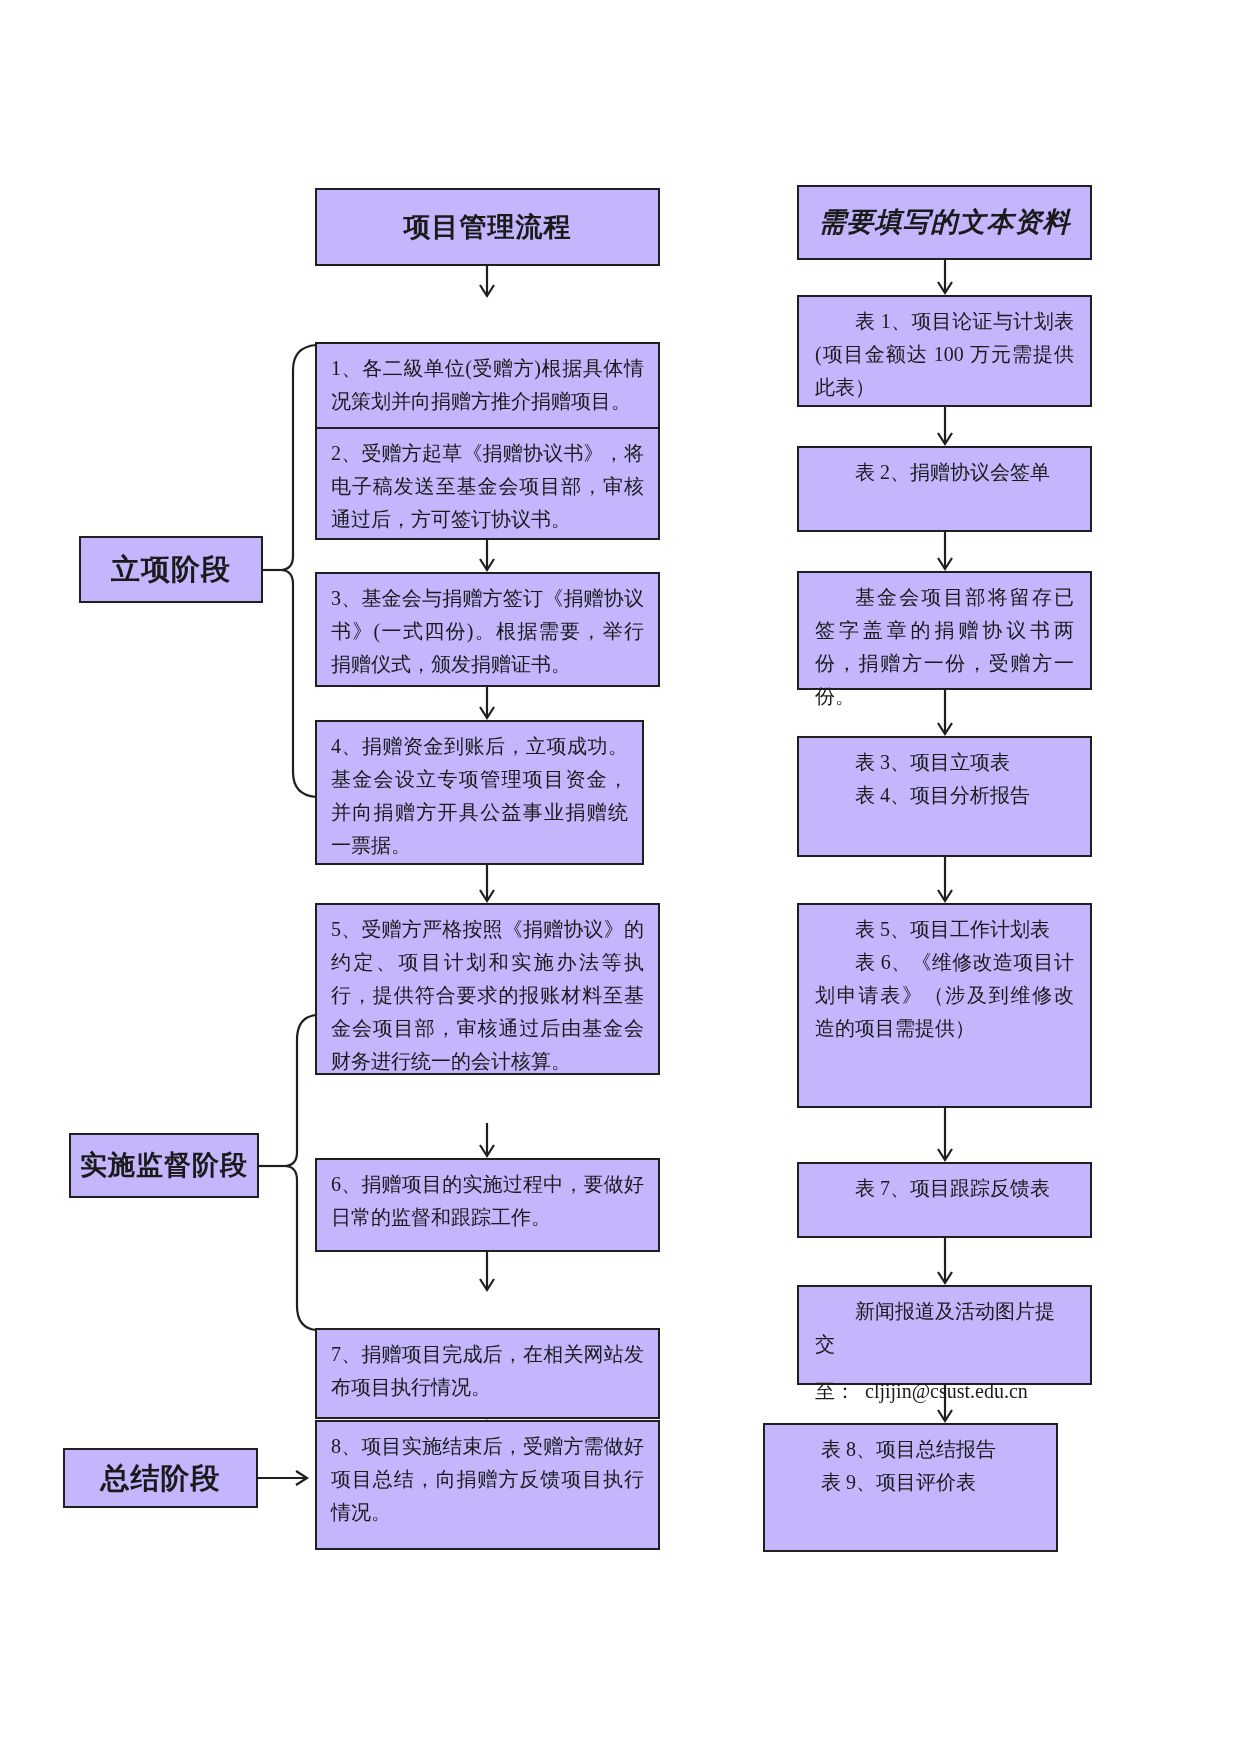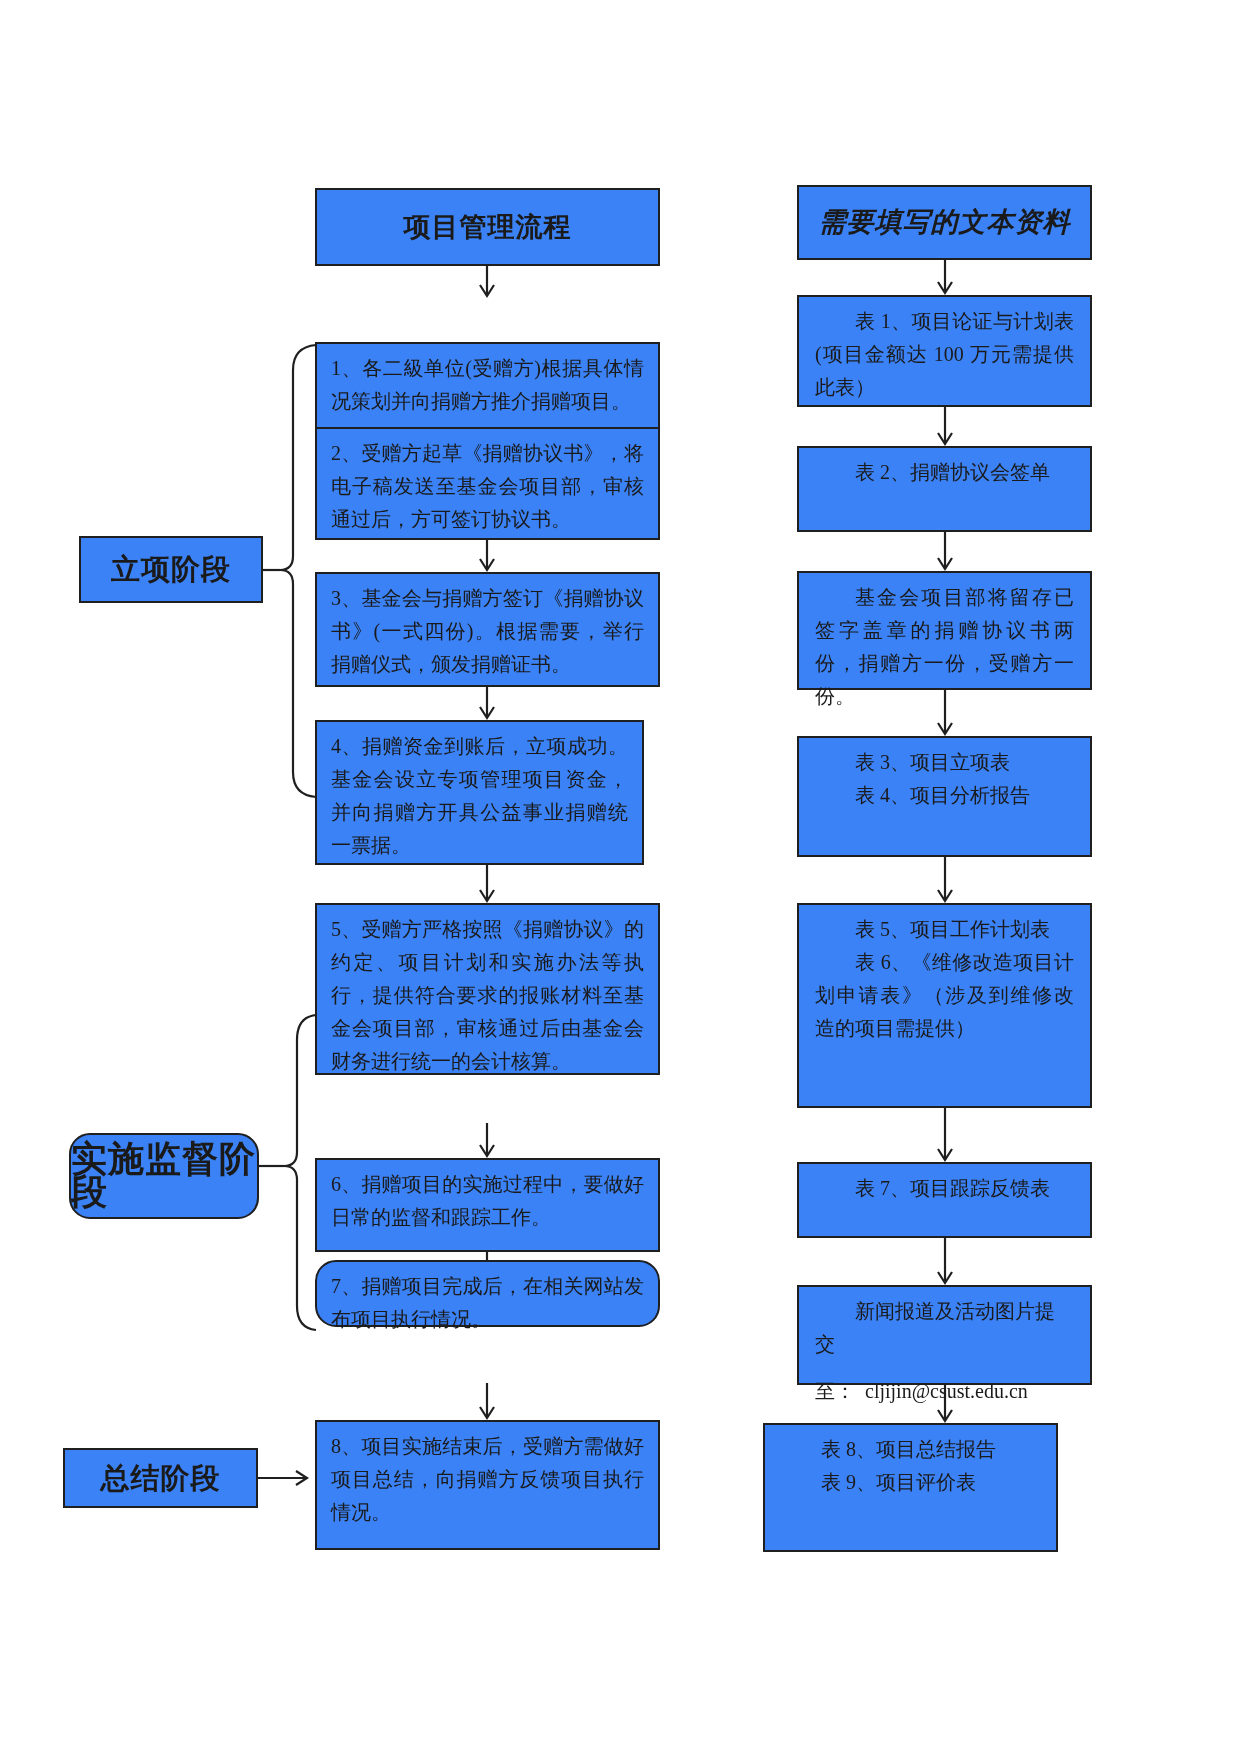--- a/index.html
+++ b/index.html
@@ -2,21 +2,21 @@
 <html><head>
 <meta charset="utf-8">
 <style>
   html,body{margin:0;padding:0;background:#fff;}
   #page{
     position:relative;width:1240px;height:1754px;background:#ffffff;
     font-family:"Liberation Serif","DejaVu Serif",serif;color:#1a1a1a;overflow:hidden;
   }
   #connectors{position:absolute;left:0;top:0;width:1240px;height:1754px;}
   .fbox{
-    position:absolute;border:2px solid #1f1f1f;background:#3b82f6;box-sizing:border-box;
+    position:absolute;border:2px solid #1f1f1f;background:#c4b5fd;box-sizing:border-box;
     font-size:20px;line-height:33px;
   }
   .stepbox{padding:8px 14px;text-align:justify;}
   .titlebox{display:flex;align-items:center;justify-content:center;
     font-weight:bold;font-size:27px;letter-spacing:1px;}
   .phasebox{display:flex;align-items:center;justify-content:center;
     font-weight:bold;font-size:29px;letter-spacing:1px;}
   .rightbox{padding:8px 16px;}
   .indent{text-indent:2em;}
   .hang{padding-left:2em;}
@@ -105,33 +105,33 @@
   </div>
 
   <div class="fbox stepbox" style="left:315px;top:903px;width:345px;height:172px;">
     <div>5、受赠方严格按照《捐赠协议》的约定、项目计划和实施办法等执行，提供符合要求的报账材料至基金会项目部，审核通过后由基金会财务进行统一的会计核算。</div>
   </div>
 
   <div class="fbox stepbox" style="left:315px;top:1158px;width:345px;height:94px;">
     <div>6、捐赠项目的实施过程中，要做好日常的监督和跟踪工作。</div>
   </div>
 
-  <div class="fbox stepbox" style="left:315px;top:1260px;width:345px;height:67px;border-radius:21px;">
+  <div class="fbox stepbox" style="left:315px;top:1328px;width:345px;height:91px;">
     <div>7、捐赠项目完成后，在相关网站发布项目执行情况。</div>
   </div>
 
   <div class="fbox stepbox" style="left:315px;top:1420px;width:345px;height:130px;">
     <div>8、项目实施结束后，受赠方需做好项目总结，向捐赠方反馈项目执行情况。</div>
   </div>
 
   <div class="fbox phasebox" style="left:79px;top:536px;width:184px;height:67px;">
     <span>立项阶段</span>
   </div>
 
-  <div class="fbox phasebox" style="left:69px;top:1133px;width:190px;height:86px;font-size:36px;border-radius:21px;">
+  <div class="fbox phasebox" style="left:69px;top:1133px;width:190px;height:65px;font-size:27px;">
     <span>实施监督阶段</span>
   </div>
 
   <div class="fbox phasebox" style="left:63px;top:1448px;width:195px;height:60px;">
     <span>总结阶段</span>
   </div>
 
   <div class="fbox titlebox" style="left:797px;top:185px;width:295px;height:75px;font-style:italic;">
     <span>需要填写的文本资料</span>
   </div>

